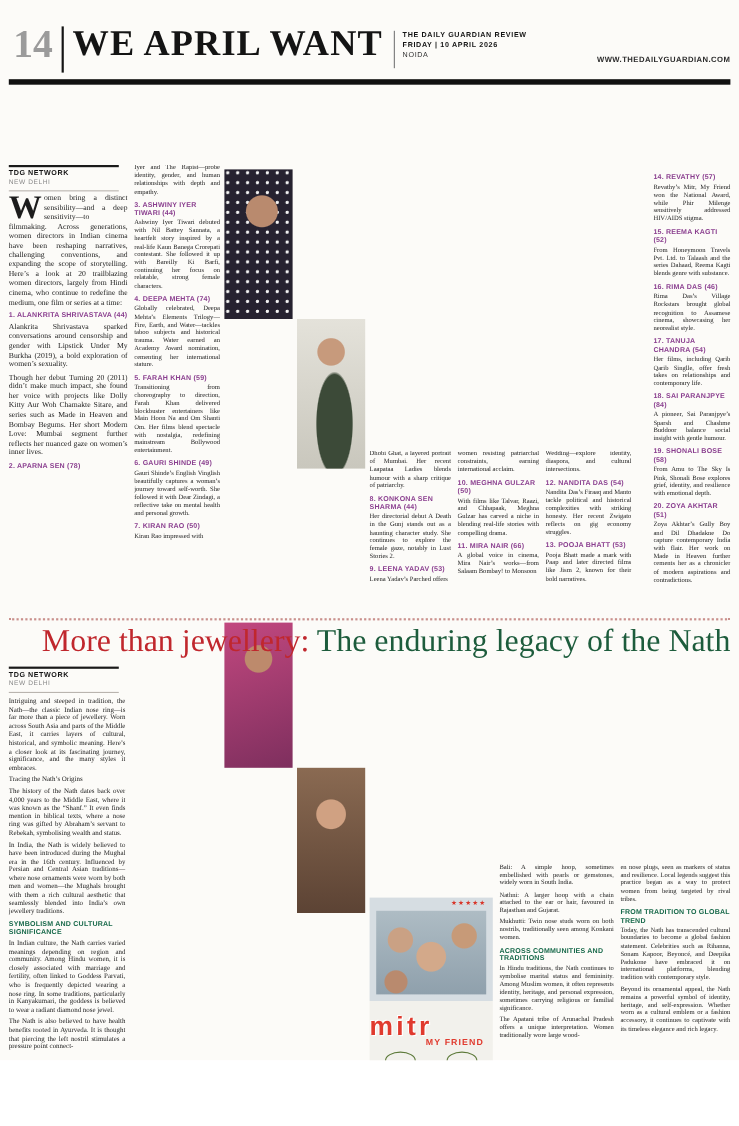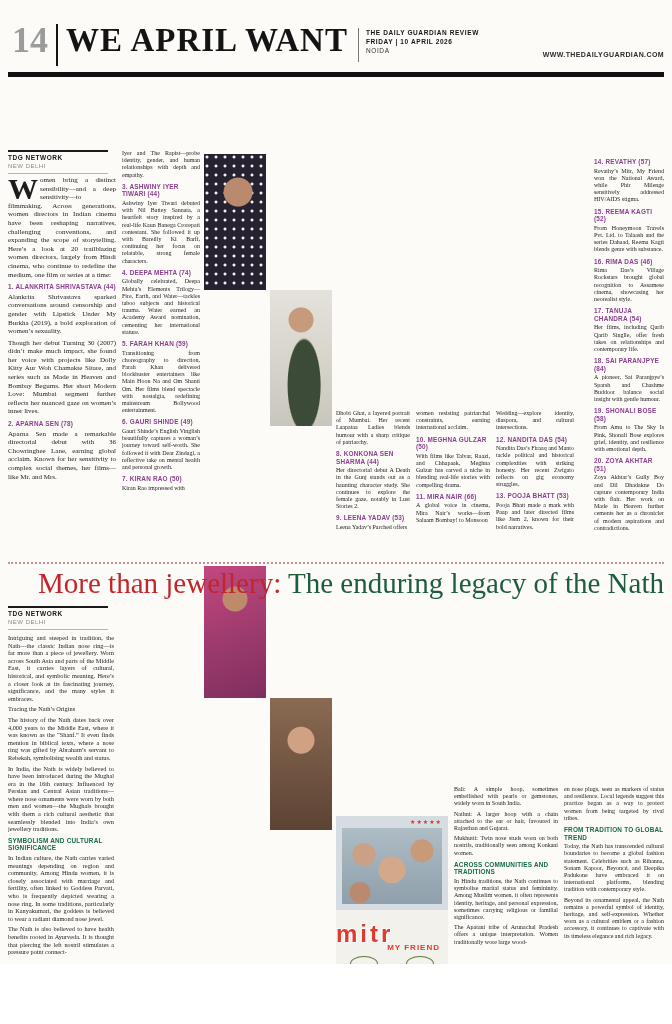--- a/index.html
+++ b/index.html
@@ -73,23 +73,22 @@
 
   <div class="abs byline" style="left:8px;top:150px;width:100px;">
     <div class="agency">TDG NETWORK</div>
     <div class="place">NEW DELHI</div>
   </div>
 
   <div class="abs col col-lg" style="left:8px;top:176px;width:108px;height:382px;">
       <p class="para"><span class="dropcap">W</span><span>omen bring a distinct sensibility—and a deep sensitivity—to filmmaking. Across generations, women directors in Indian cinema have been reshaping narratives, challenging conventions, and expanding the scope of storytelling. Here’s a look at 20 trailblazing women directors, largely from Hindi cinema, who continue to redefine the medium, one film or series at a time:</span></p>
       <h4 class="subhead">1. Alankrita Shrivastava (44)</h4>
       <p class="para">Alankrita Shrivastava sparked conversations around censorship and gender with Lipstick Under My Burkha (2019), a bold exploration of women’s sexuality.</p>
-      <p class="para">Though her debut Turning 30 (2007) didn’t make much impact, she found her voice with projects like Dolly Kitty Aur Woh Chamakte Sitare, and series such as Made in Heaven and Bombay Begums. Her short Modern Love: Mumbai segment further reflects her nuanced gaze on women’s inner lives.</p>
+      <p class="para">Though her debut Turning 20 (2011) didn’t make much impact, she found her voice with projects like Dolly Kitty Aur Woh Chamakte Sitare, and series such as Made in Heaven and Bombay Begums. Her short Modern Love: Mumbai segment further reflects her nuanced gaze on women’s inner lives.</p>
       <h4 class="subhead">2. Aparna Sen (78)</h4>
-      <p class="para">Aparna Sen made a remarkable directorial debut with 36 Chowringhee Lane, earning global acclaim. Known for her sensitivity to complex social themes, her films—like Mr. and Mrs.</p>
     </div>
   <div class="abs col" style="left:122px;top:150px;width:78px;height:408px;">
       <p class="para">Iyer and The Rapist—probe identity, gender, and human relationships with depth and empathy.</p>
       <h4 class="subhead">3. Ashwiny Iyer Tiwari (44)</h4>
       <p class="para">Ashwiny Iyer Tiwari debuted with Nil Battey Sannata, a heartfelt story inspired by a real-life Kaun Banega Crorepati contestant. She followed it up with Bareilly Ki Barfi, continuing her focus on relatable, strong female characters.</p>
       <h4 class="subhead">4. Deepa Mehta (74)</h4>
       <p class="para">Globally celebrated, Deepa Mehta’s Elements Trilogy—Fire, Earth, and Water—tackles taboo subjects and historical trauma. Water earned an Academy Award nomination, cementing her international stature.</p>
       <h4 class="subhead">5. Farah Khan (59)</h4>
       <p class="para">Transitioning from choreography to direction, Farah Khan delivered blockbuster entertainers like Main Hoon Na and Om Shanti Om. Her films blend spectacle with nostalgia, redefining mainstream Bollywood entertainment.</p>
       <h4 class="subhead">6. Gauri Shinde (49)</h4>

